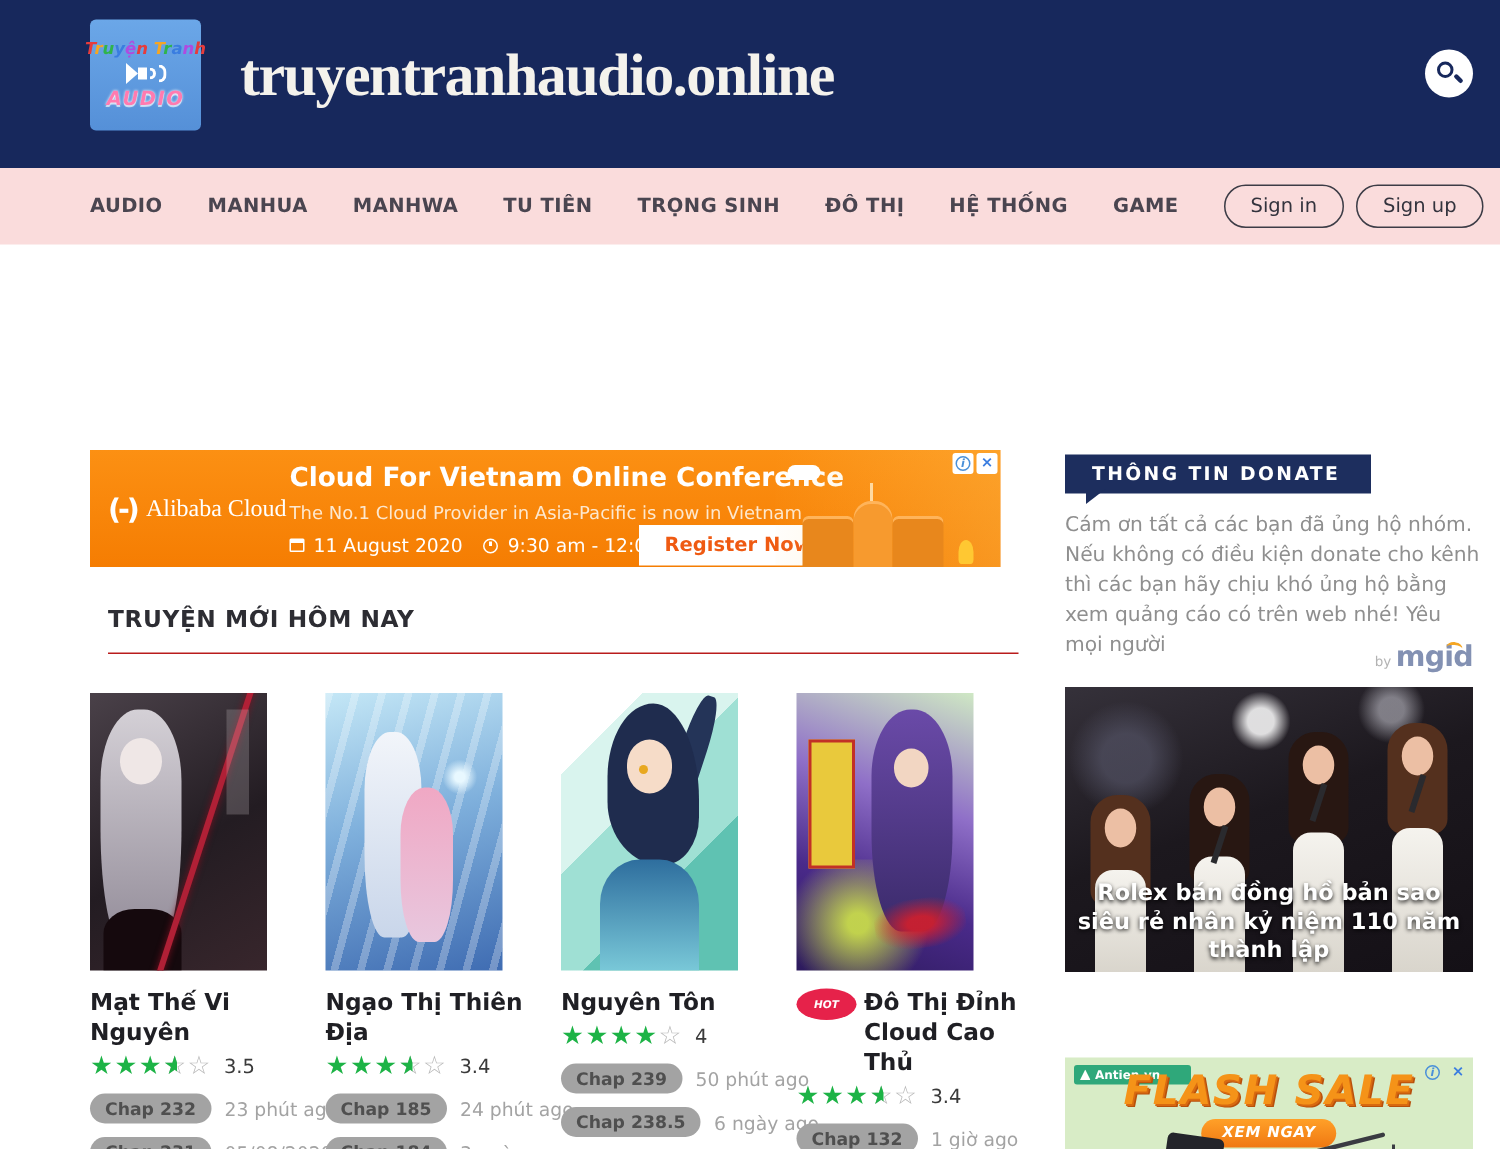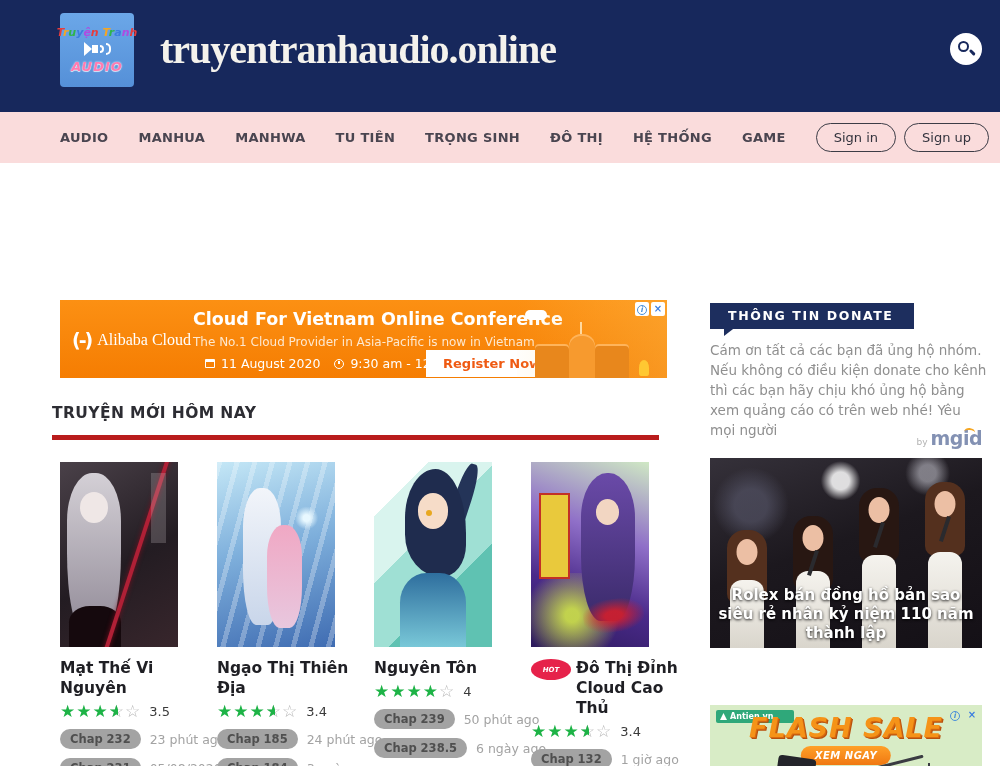--- a/index.html
+++ b/index.html
@@ -35,21 +35,21 @@
               font-size:13px; color:#33333d; font-family:inherit; cursor:pointer; white-space:nowrap; }
 
   
   .ad-banner { position:absolute; left:60px; top:300px; width:607px; height:78px;
                background:linear-gradient(180deg,#fc9013,#f57d02); overflow:hidden; cursor:pointer; }
   .ali-logo { position:absolute; left:12px; top:29px; display:flex; align-items:center; color:#fff; }
   .ali-mark { font-size:19px; font-weight:bold; letter-spacing:-2px; margin-right:6px; }
   .ali-name { font-size:16px; font-weight:500;font-family:Liberation Serif, serif; }
   .ad-title { position:absolute; left:133px; top:9px; color:#fff; font-size:17.5px; font-weight:bold; }
   .ad-sub { position:absolute; left:133px; top:35px; color:#fde8cf; font-size:12px; }
-  .ad-meta { position:absolute; left:133px; top:56px; display:flex; align-items:center; color:#fff; font-size:12.5px; gap:6px;margin-left:12px; }
+  .ad-meta { position:absolute; left:133px; top:56px; display:flex; align-items:center; color:#fff; font-size:12.5px; gap:6px; }
   .mini-cal { display:inline-block; width:10px; height:9px; border:1.5px solid #fff; border-top:3px solid #fff; border-radius:1px; }
   .mini-clock { display:inline-block; width:10px; height:10px; border:1.5px solid #fff; border-radius:50%; position:relative; margin-left:8px; }
   .mini-clock::after { content:""; position:absolute; left:3px; top:1px; width:1.5px; height:3.5px; background:#fff; }
   .register-btn { position:absolute; left:366px; top:50px; background:#fff; color:#ef5a12; border:none;
                   font-size:13px; font-weight:bold; padding:6px 17px; cursor:pointer; font-family:inherit; }
   .ad-city { position:absolute; right:0; top:0; width:150px; height:78px;
              background:linear-gradient(100deg, rgba(255,255,255,0) 0%, rgba(255,200,90,.35) 100%); }
   .bldg { position:absolute; bottom:0; background:#e8871c; box-shadow:inset 0 2px 0 #ffb45a; }
   .b1 { left:18px; width:34px; height:34px; border-radius:4px 4px 0 0; }
   .b2 { left:52px; width:26px; height:44px; border-radius:12px 12px 0 0; background:#f79a2e; }
@@ -58,21 +58,21 @@
   .b-cloud { position:absolute; left:8px; top:10px; width:22px; height:10px; background:#fff; border-radius:8px; }
   .b-tree { position:absolute; right:18px; bottom:2px; width:10px; height:16px; background:#ffc832; border-radius:50% 50% 20% 20%; }
   .pin-dot { position:absolute; left:470px; top:54px; width:8px; height:8px; background:#fff; border-radius:50% 50% 50% 0; transform:rotate(-45deg); }
   .ad-corner { position:absolute; right:2px; top:2px; display:flex; gap:2px; }
   .corner-chip { width:14px; height:14px; background:#fff; color:#4a90d9; font-size:10px; line-height:13px;
                  text-align:center; cursor:pointer; border-radius:2px; }
   .corner-chip .i-circ { display:inline-block; width:10px; height:10px; border:1px solid #4a90d9; border-radius:50%;
                          font-size:7.5px; line-height:8px; font-style:italic; font-weight:bold; }
 
   
-  .section-head { position:absolute; left:52px; top:403px; width:607px; padding-bottom:13px; border-bottom:5px solid #b91c1c; }
+  .section-head { position:absolute; left:72px; top:403px; width:607px; padding-bottom:13px; border-bottom:1px solid #b91c1c; }
   .section-title { font-size:15.5px; font-weight:bold; color:#2d2d33; letter-spacing:.4px; }
 
   
   .cards { position:absolute; left:60px; top:462px; width:628px; display:grid;
            grid-template-columns:repeat(4,147px); column-gap:10px; }
   .card { position:relative; }
   .cover { width:118px; height:185px; position:relative; overflow:hidden; cursor:pointer; }
   .d { position:absolute; }
 
   .cover-0 { background:linear-gradient(150deg,#4a4149 0%,#231c22 55%,#38262c 100%); }

